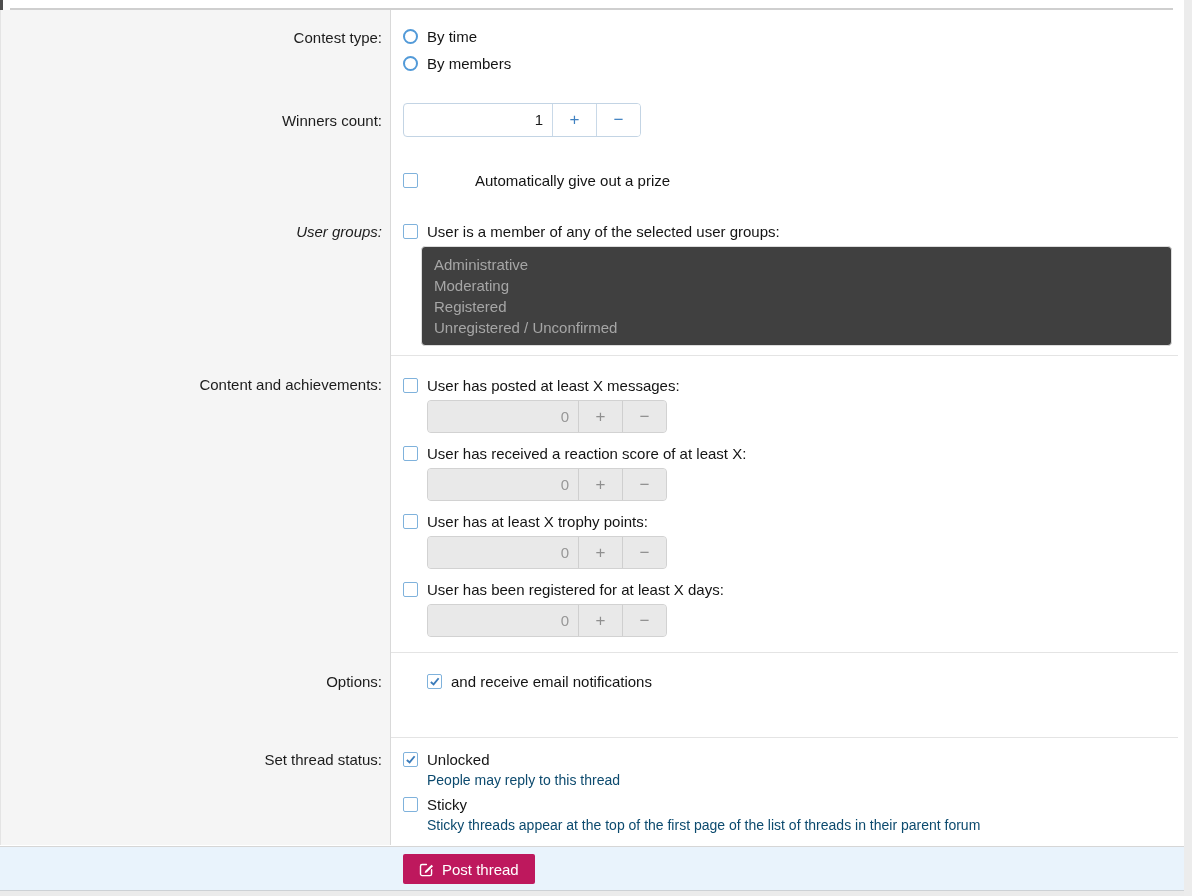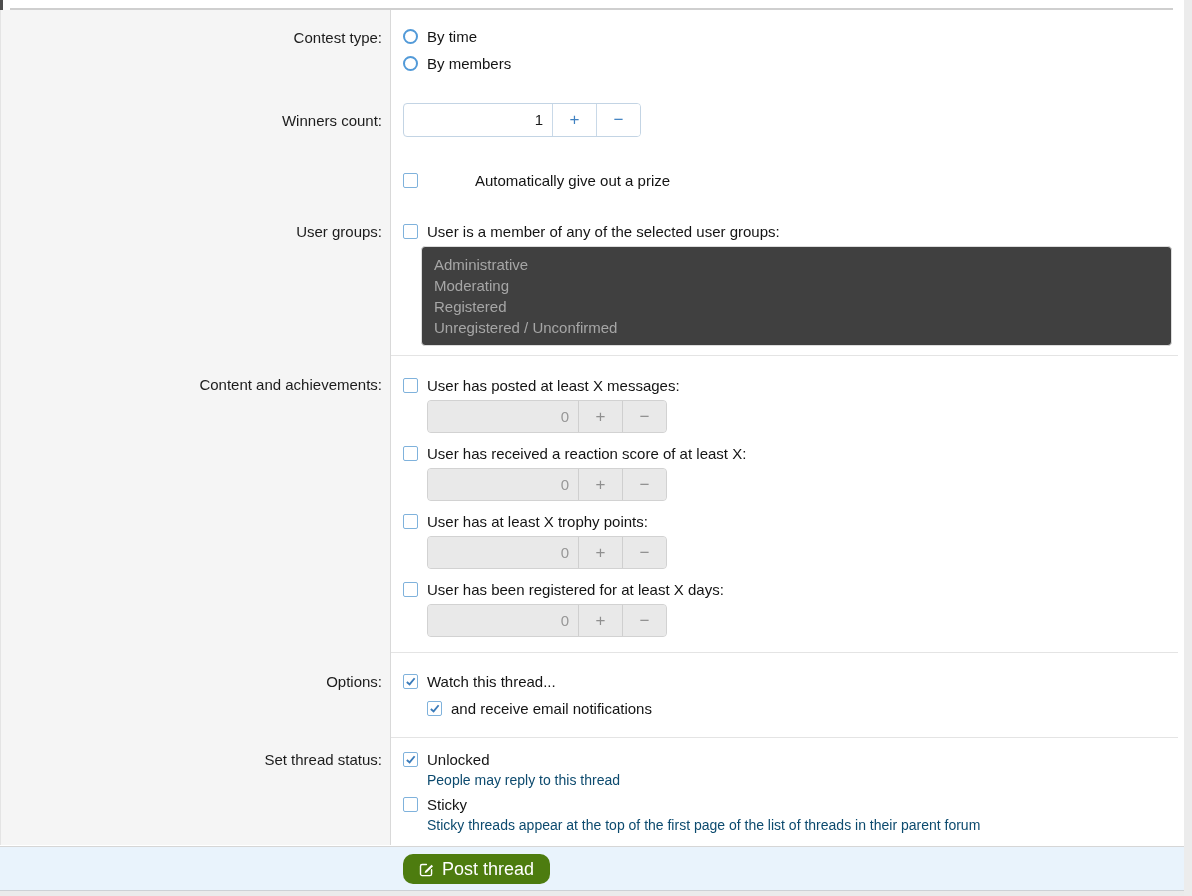--- a/index.html
+++ b/index.html
@@ -11,21 +11,21 @@
   .top-line { position:absolute; left:10px; top:8px; width:1163px; height:2px; background:#cfcfcf; }
 
   .form { position:absolute; left:0; top:10px; width:1178px; }
   .row { display:flex; width:100%; }
   .cell-label { width:391px; flex:none; background:#f5f5f5; border-right:1px solid #d9d9d9; border-left:1px solid #e4e4e4; text-align:right; padding-right:8px; color:#1c1c1c; }
   .cell-content { flex:1; padding-left:12px; background:#fff; }
   .sep { border-bottom:1px solid #e4e4e4; }
 
   .r1 { height:76px; }  .r1 .cell-label { padding-top:19px; }  .r1 .cell-content { padding-top:17px; }
   .r2 { height:124px; } .r2 .cell-label { padding-top:26px; }  .r2 .cell-content { padding-top:17px; }
-  .r3 { height:146px; } .r3 .cell-label { padding-top:13px; }  .r3 .cell-content { padding-top:12px; }
+  .r3 { height:146px; } .r3 .cell-label { padding-top:13px;font-style:italic; }  .r3 .cell-content { padding-top:12px; }
   .r4 { height:297px; } .r4 .cell-label { padding-top:20px; }  .r4 .cell-content { padding-top:20px; }
   .r5 { height:85px; }  .r5 .cell-label { padding-top:20px; }  .r5 .cell-content { padding-top:19px; }
   .r6 { height:107px; } .r6 .cell-label { padding-top:13px; }  .r6 .cell-content { padding-top:12px; }
 
   .opt-row { display:flex; align-items:center; height:19px; }
   .opt-row + .opt-row { margin-top:8px; }
   .opt-row .txt { margin-left:9px; }
 
   .radio { width:15px; height:15px; border:2px solid #529ad8; border-radius:50%; background:#fff; flex:none; }
 
@@ -42,21 +42,21 @@
   .crit-group { margin-bottom:11px; }
 
   .select-box { margin-left:18px; margin-top:5px; width:751px; height:100px; background:#404040; border:1px solid #dcdcdc; border-radius:4px; padding:7px 0 0 12px; overflow:hidden; }
   .select-box .opt { color:#a6a6a6; line-height:21px; }
 
   .indent { margin-left:24px; }
   .hint { margin-left:24px; margin-top:2px; font-size:14px; color:#0c4a6e; line-height:18px; }
   .hint2 { margin-top:6px; }
 
   .footer { position:absolute; left:0; top:846px; width:1192px; height:44px; background:#e9f3fc; border-top:1px solid #d6d6d6; }
-  .post-btn { display:inline-flex; align-items:center; gap:8px; height:30px; margin:7px 0 0 403px; padding:0 16px; background:#4d7c0f; border:none; border-radius:10px; color:#fff; font-size:18px; font-family:inherit; }
+  .post-btn { display:inline-flex; align-items:center; gap:8px; height:30px; margin:7px 0 0 403px; padding:0 16px; background:#be185d; border:none; border-radius:2px; color:#fff; font-size:15px; font-family:inherit; }
   .post-btn svg { width:15px; height:15px; display:block; }
 
   .bottom-strip { position:absolute; left:0; top:890px; width:1192px; height:6px; background:#ebebeb; border-top:1px solid #cdd1d5; }
   .scrollbar { position:absolute; right:0; top:0; width:8px; height:896px; background:#ececec; }
 </style>
 </head>
 <body>
 
 <div class="page">
   <div class="top-mark"></div>
@@ -160,28 +160,20 @@
             <div class="btn">−</div>
           </div>
         </div>
 
       </div>
     </div>
 
     <div class="row r5">
       <div class="cell-label">Options:</div>
       <div class="cell-content sep">
-        <div class="opt-row">
-          <span class="cb">
-              <svg viewBox="0 0 12 12">
-                <polyline points="2,6.5 5,9.2 10.5,2.5" fill="none" stroke="#3c7cba" stroke-width="2"></polyline>
-              </svg>
-            </span>
-          <span class="txt">Watch this thread...</span>
-        </div>
         <div class="opt-row indent">
           <span class="cb">
               <svg viewBox="0 0 12 12">
                 <polyline points="2,6.5 5,9.2 10.5,2.5" fill="none" stroke="#3c7cba" stroke-width="2"></polyline>
               </svg>
             </span>
           <span class="txt">and receive email notifications</span>
         </div>
       </div>
     </div>

